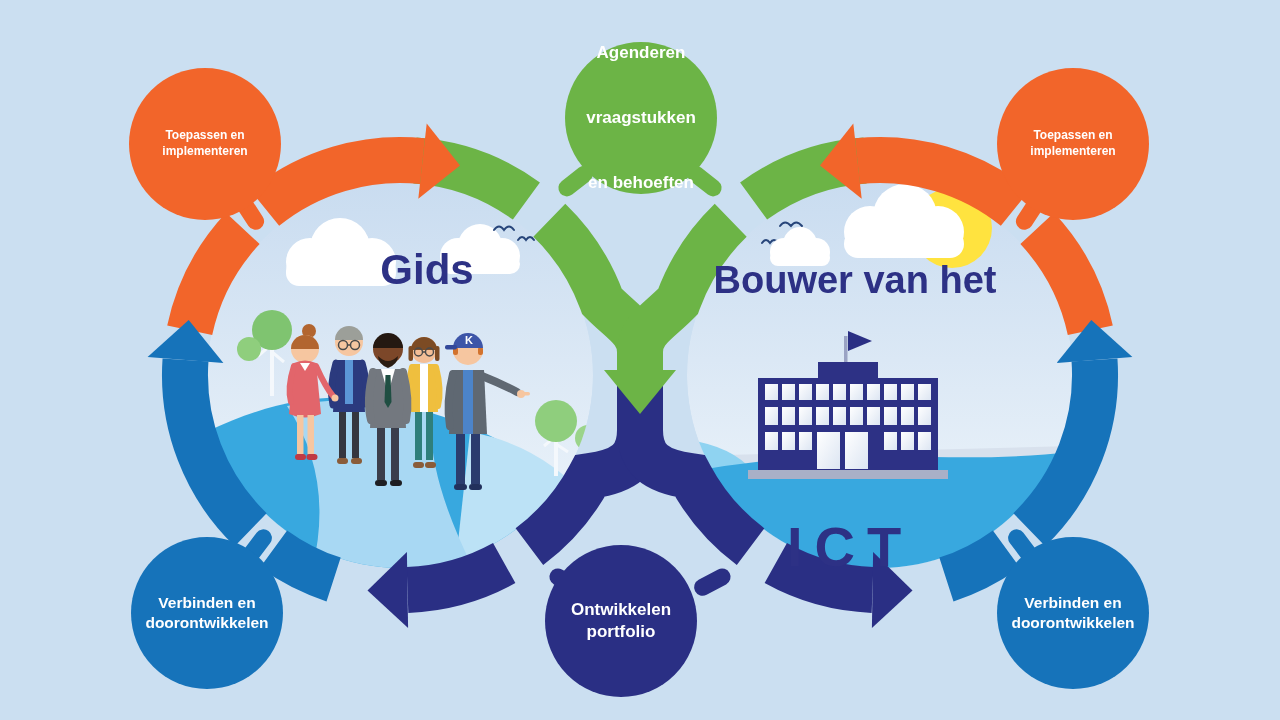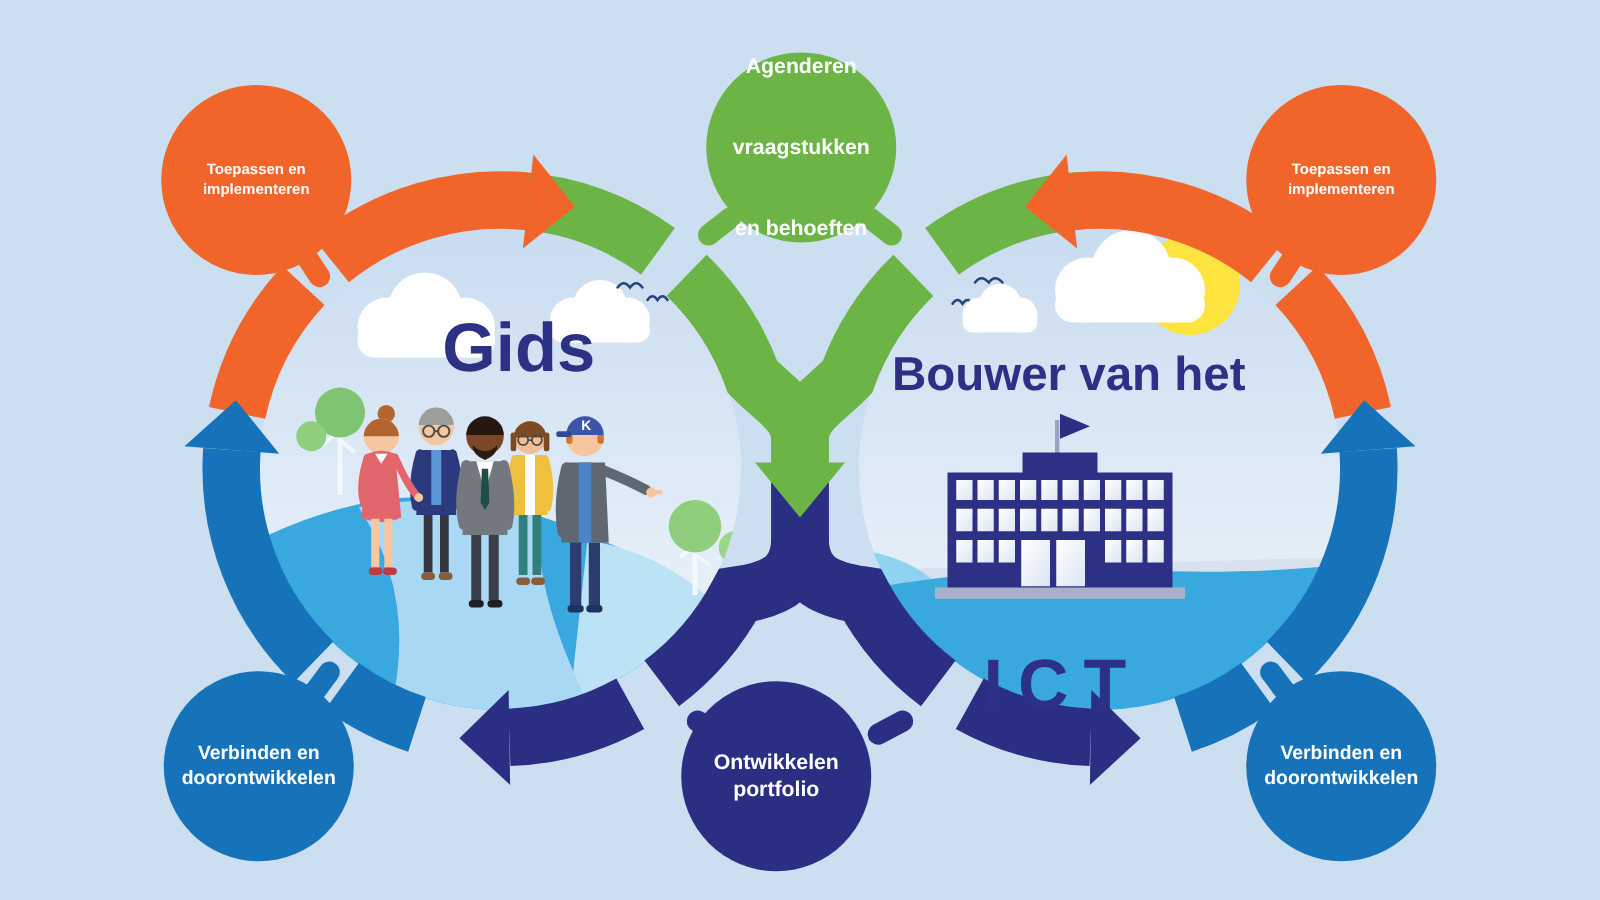--- a/index.html
+++ b/index.html
@@ -15,22 +15,22 @@
     color:#fff;font-weight:bold;text-align:center;line-height:1.3;z-index:3;
   }
   .sat span{display:block;}
   .sat.orange{background:var(--c-orange,#F2652A);font-size:12px;}
   .sat.green{background:var(--c-green,#6CB446);font-size:17px;}
   .sat.blue{background:var(--c-blue,#1673BA);font-size:15.5px;}
   .sat.navy{background:var(--c-navy,#2A2F84);font-size:17px;}
   .title{
     position:absolute;z-index:2;color:var(--c-text,#2D3185);font-weight:bold;text-align:center;
   }
-  .title-gids{left:330px;top:246px;width:170px;font-size:55px;}
-  .title-bouwer{left:695px;top:258px;width:320px;font-size:38px;line-height:1.2;margin-top:20px;}
+  .title-gids{left:342px;top:246px;width:170px;font-size:42px;}
+  .title-bouwer{left:695px;top:258px;width:320px;font-size:38px;line-height:1.2;}
   .ict-label{
     position:absolute;z-index:2;left:740px;top:466px;width:220px;text-align:center;
     color:var(--c-text,#2D3185);font-weight:800;font-size:56px;letter-spacing:12px;margin-top:48px;
   }
 </style>
 </head>
 <body>
 
 <div class="stage">
 

